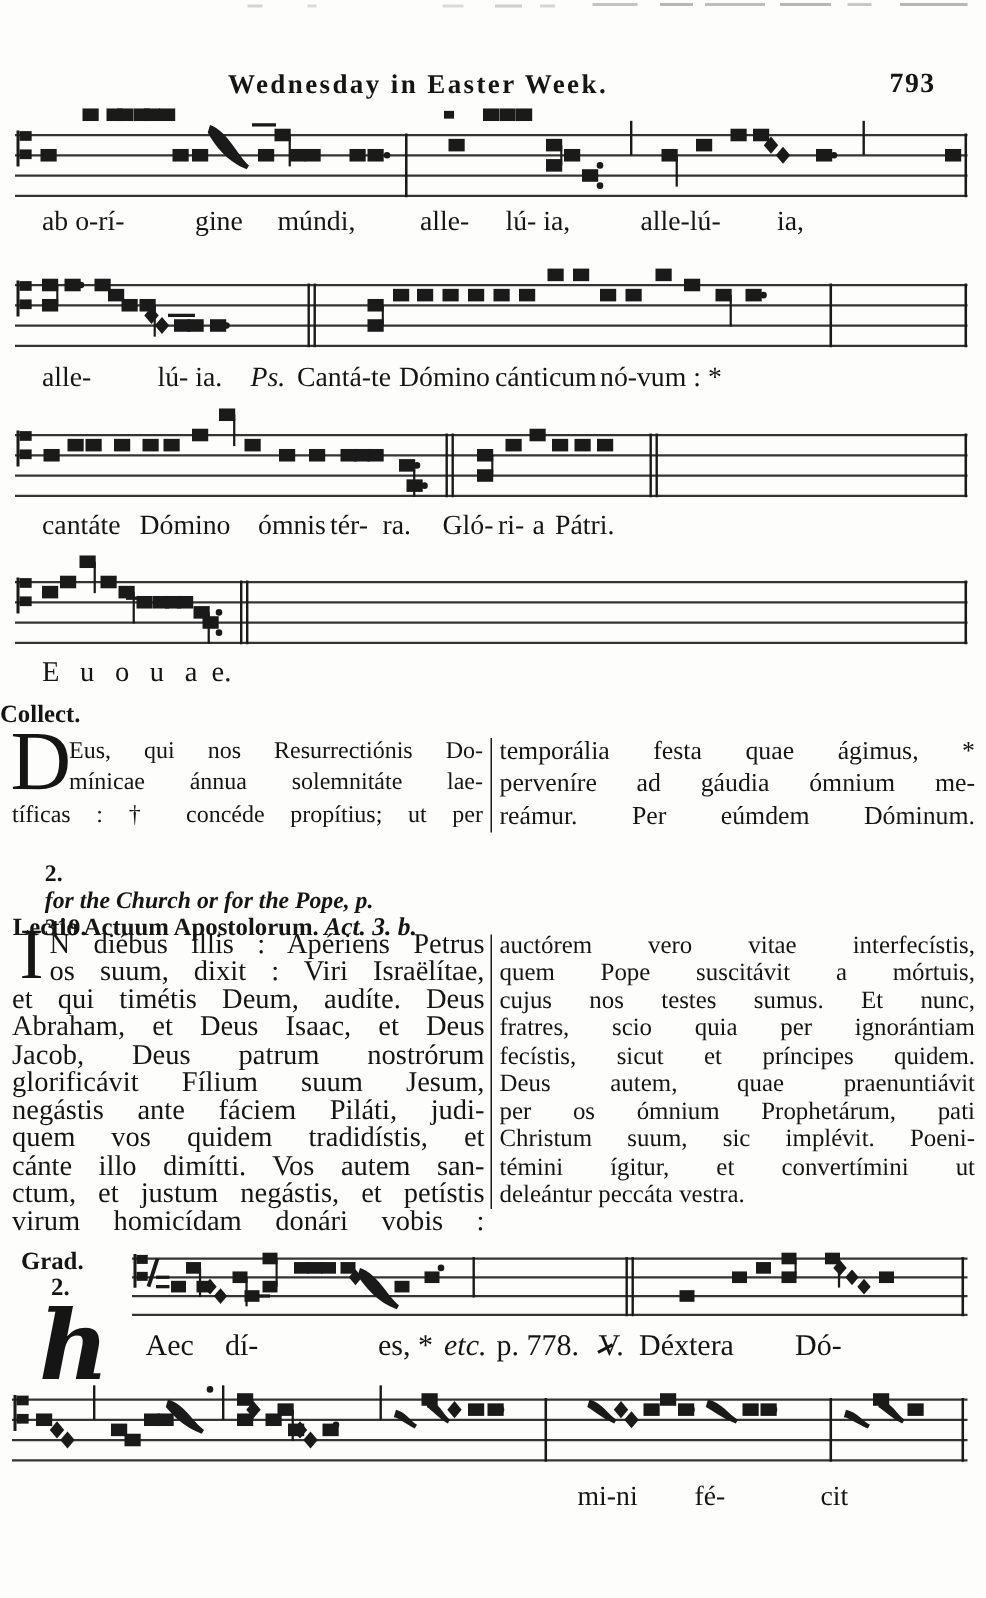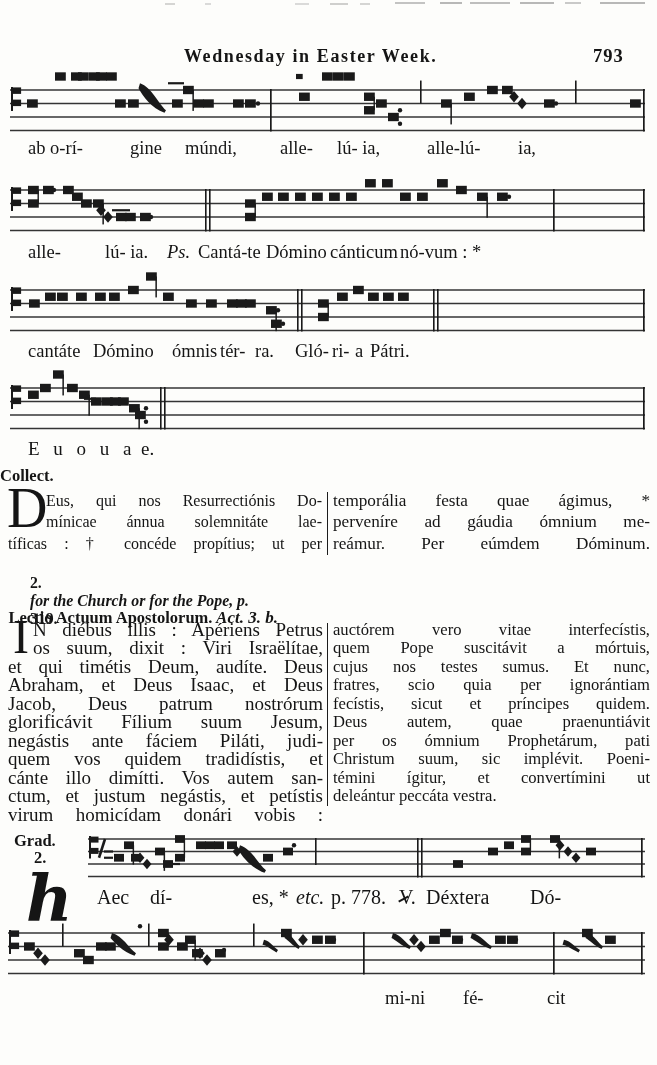--- a/index.html
+++ b/index.html
@@ -38,21 +38,21 @@
 <div class="noise" style="left:295px;top:3px;width:14px;opacity:.3;"></div>
 <div class="noise" style="left:330px;top:3px;width:18px;opacity:.4;"></div>
 <div class="noise" style="left:360px;top:3px;width:10px;opacity:.35;"></div>
 <div class="noise" style="left:395px;top:2px;width:30px;opacity:.5;"></div>
 <div class="noise" style="left:440px;top:2px;width:22px;opacity:.6;"></div>
 <div class="noise" style="left:470px;top:2px;width:40px;opacity:.55;"></div>
 <div class="noise" style="left:520px;top:2px;width:34px;opacity:.6;"></div>
 <div class="noise" style="left:565px;top:2px;width:16px;opacity:.45;"></div>
 <div class="noise" style="left:600px;top:2px;width:45px;opacity:.6;"></div>
 
-<div class="abs hdr" style="left:184px;top:46px;">Wednesday in Easter Week.</div>
+<div class="abs hdr" style="left:152px;top:46px;">Wednesday in Easter Week.</div>
 <div class="abs pgnum" style="left:545px;top:46px;">793</div>
 
 <svg id="staves-svg" width="657" height="1065" viewBox="0 0 657 1065" xmlns="http://www.w3.org/2000/svg">
     <g>
       <line x1="10" x2="645" y1="90" y2="90" stroke="#242424" stroke-width="1.5" opacity="0.92"></line>
       <line x1="10" x2="645" y1="103.5" y2="103.5" stroke="#242424" stroke-width="1.5" opacity="0.92"></line>
       <line x1="10" x2="645" y1="117" y2="117" stroke="#242424" stroke-width="1.5" opacity="0.92"></line>
       <line x1="10" x2="645" y1="130.5" y2="130.5" stroke="#242424" stroke-width="1.5" opacity="0.92"></line>
       <rect x="11" y="87" width="2" height="23.98" fill="#1a1a1a"></rect>
       <rect x="13" y="87.408" width="8.1" height="6.4799999999999995" fill="#1a1a1a"></rect>

